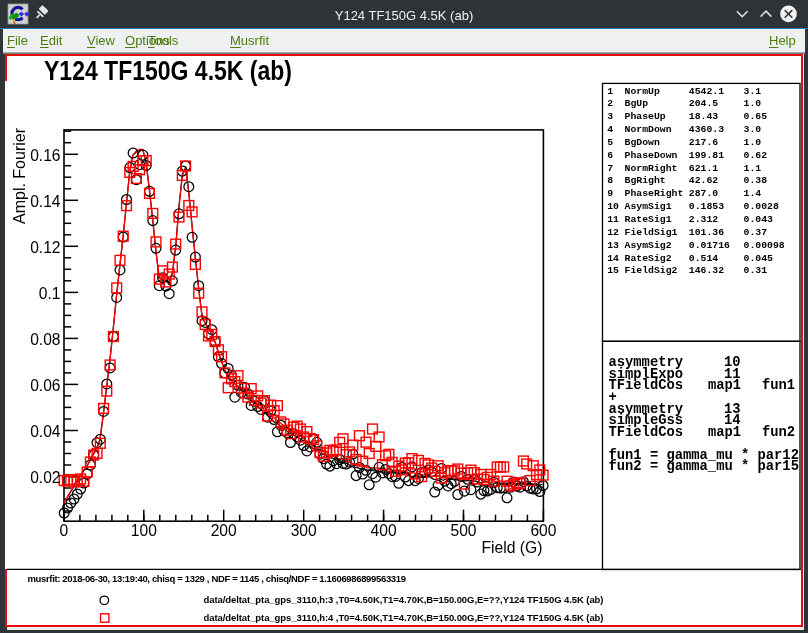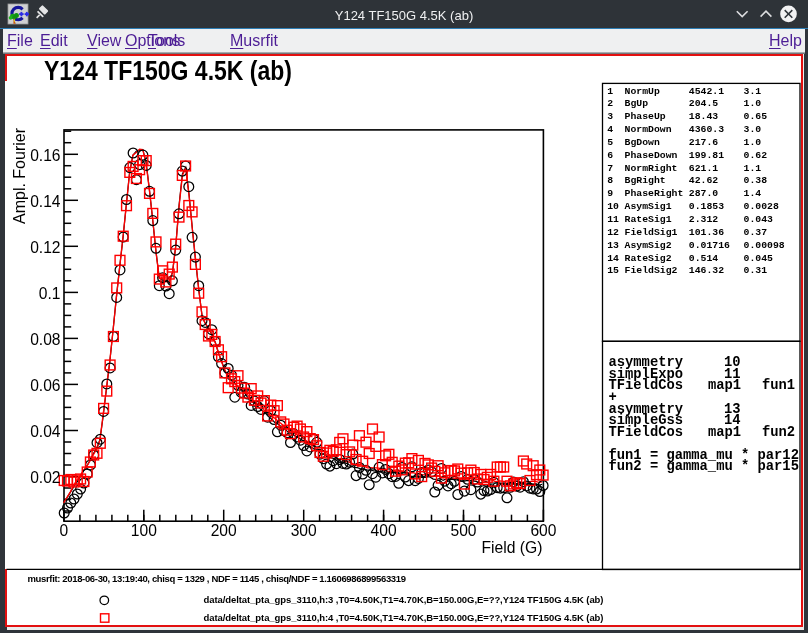--- a/index.html
+++ b/index.html
@@ -1,18 +1,18 @@
 <!DOCTYPE html>
 <html><head><meta charset="utf-8"><style>
 html,body{margin:0;padding:0;width:808px;height:633px;overflow:hidden;background:#2f343a;font-family:"Liberation Sans",sans-serif;}
 #titlebar{position:absolute;left:0;top:0;width:808px;height:28px;background:#2e3338;}
 #wtitle{position:absolute;left:0;top:2px;width:808px;height:28px;line-height:27px;text-align:center;color:#eff0f1;font-size:13px;}
 #blueline{position:absolute;left:0;top:28px;width:808px;height:1px;background:#2d7eb5;}
 #menubar{position:absolute;left:3px;top:29px;width:802px;height:24px;background:#eff0f1;border-bottom:1px solid #a8abae;box-sizing:border-box;}
-.mi{position:absolute;top:0;height:23px;line-height:23px;font-size:16px;color:#4c1d95;}
+.mi{position:absolute;top:0;height:23px;line-height:23px;font-size:13px;color:#4d7c0f;}
 .mi u{text-underline-offset:2px;text-decoration-thickness:1px;}
 #canvas{position:absolute;left:7px;top:56px;width:794px;height:569px;background:#fff;}
 #redb{position:absolute;left:5px;top:54px;width:794px;height:569px;border:2px solid #e31010;}
 #sepline{position:absolute;left:3px;top:53px;width:802px;height:1px;background:#73777b;}
 #redmask{position:absolute;left:5px;top:81px;width:2px;height:488px;background:#fff;}
 #liteR{position:absolute;left:803px;top:54px;width:1px;height:575px;background:#eceded;}
 #liteB{position:absolute;left:6.5px;top:627px;width:797.5px;height:2.5px;background:#eceded;}
 svg text{font-family:"Liberation Sans",sans-serif;fill:#000;}
 svg text.pm{font-family:"Liberation Mono",monospace;font-weight:bold;font-size:9.8px;}
 svg text.th{font-family:"Liberation Mono",monospace;font-weight:bold;font-size:13.8px;}

